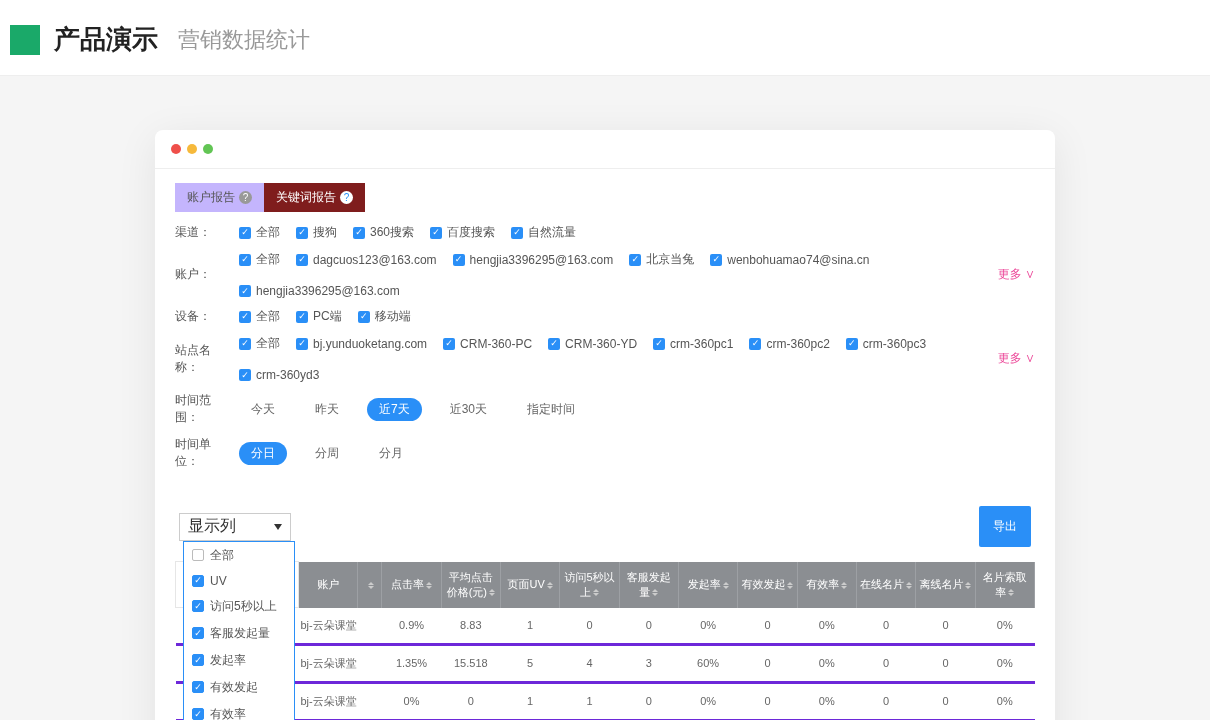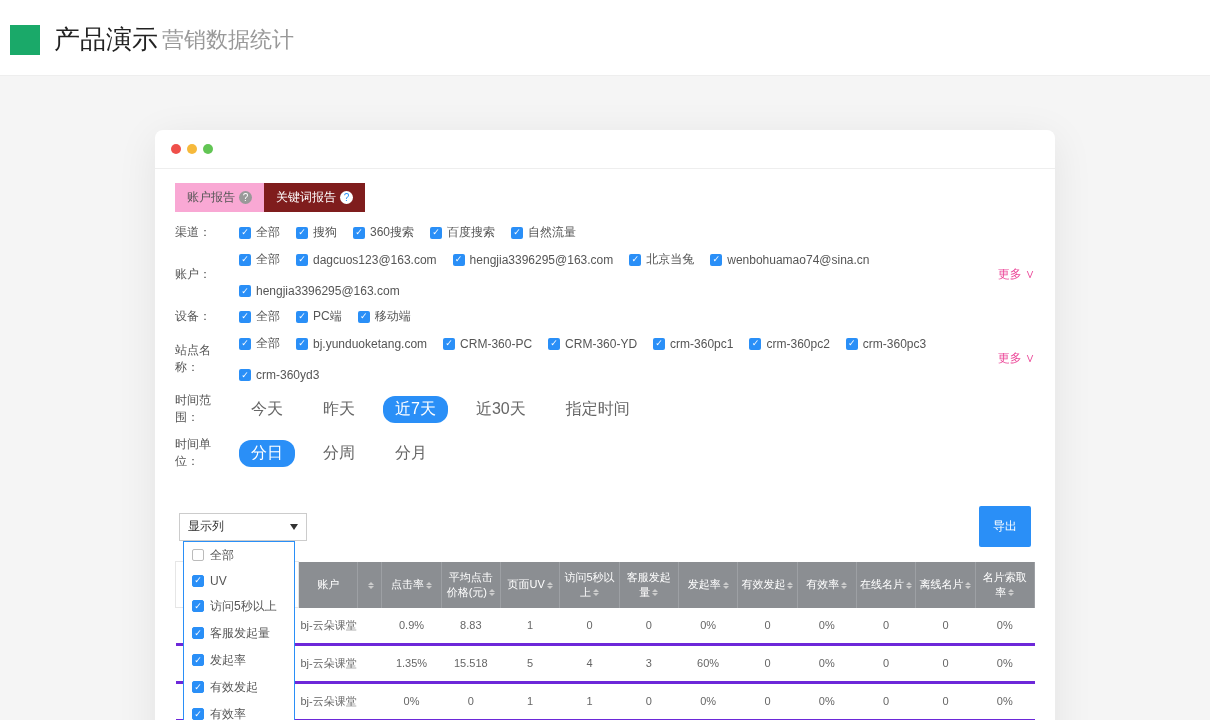--- a/index.html
+++ b/index.html
@@ -1,47 +1,47 @@
 <!DOCTYPE html>
 <html><head>
 <meta charset="utf-8">
 <style>
   *{box-sizing:border-box;margin:0;padding:0;font-family:"Microsoft YaHei","PingFang SC",sans-serif}
   body{background:#f5f5f5;font-size:12px;color:#333;width:1210px;height:720px;overflow:hidden}
   
   .hdr{display:flex;align-items:center;padding:22px 0 18px 0;border-bottom:1px solid #eee;background:#fff}
   .hdr-block{width:30px;height:30px;background:#1aa969;margin-left:10px;margin-right:14px}
-  .hdr-t1{font-size:26px;font-weight:400;color:#222;margin-right:4px}
+  .hdr-t1{font-size:26px;font-weight:700;color:#222;margin-right:20px}
   .hdr-t2{font-size:22px;color:#999}
   
   .card{position:absolute;top:130px;left:155px;right:155px;background:#fff;border-radius:8px;box-shadow:0 8px 40px rgba(0,0,0,.08);padding-bottom:8px}
   .lights{display:flex;gap:6px;padding:14px 16px;border-bottom:1px solid #eee}
   .dot{width:10px;height:10px;border-radius:50%}
   .d-r{background:#ef4f4a}.d-y{background:#f6b93b}.d-g{background:#62c554}
   .pane{padding:14px 20px 0 20px}
   
   .tabs{display:flex;gap:0;margin-bottom:12px}
-  .tab{padding:6px 12px;font-size:12px;color:#555;cursor:pointer;display:flex;align-items:center;gap:4px;background:#f9a8d4}
+  .tab{padding:6px 12px;font-size:12px;color:#555;cursor:pointer;display:flex;align-items:center;gap:4px;background:#c4b5fd}
   .tab.active{background:#7f1d1d;color:#fff}
   .qmark{display:inline-block;width:13px;height:13px;border-radius:50%;background:#999;color:#fff;font-size:10px;text-align:center;line-height:13px}
   .tab.active .qmark{background:#fff;color:#2a8ff7}
   
   .frow{display:flex;align-items:center;margin:10px 0;font-size:12px;color:#333}
   .flabel{width:64px;padding-right:18px;color:#555}
   .fitems{display:flex;flex-wrap:wrap;gap:16px;flex:1;align-items:center}
   .more{color:#ec4899;font-size:12px;cursor:pointer}
   .ck{display:flex;align-items:center;gap:5px;color:#555}
   .cb{width:12px;height:12px;border-radius:2px;background:#2a8ff7;display:inline-flex;align-items:center;justify-content:center}
   .cb::after{content:"✓";color:#fff;font-size:9px;line-height:1}
-  .pill{padding:3px 12px;border-radius:12px;border:none;color:#666;cursor:pointer;font-size:16px;background:transparent}
+  .pill{padding:3px 12px;border-radius:12px;border:none;color:#666;cursor:pointer;font-size:12px;background:transparent}
   .pill.active{background:#2a8ff7;color:#fff}
   
   .tzone{margin-top:36px;position:relative}
   .toolbar{display:flex;justify-content:space-between;align-items:center;margin-bottom:14px;padding:0 4px}
-  .select{width:128px;height:28px;border:1px solid #ccc;padding:0 8px;display:flex;align-items:center;justify-content:space-between;cursor:pointer;background:#fff;font-size:12px}
+  .select{width:112px;height:28px;border:1px solid #ccc;padding:0 8px;display:flex;align-items:center;justify-content:space-between;cursor:pointer;background:#fff;font-size:16px}
   .tri{border-left:4px solid transparent;border-right:4px solid transparent;border-top:6px solid #333}
   .export{background:#2a8ff7;color:#fff;border:none;padding:12px 14px;font-size:12px;cursor:pointer;border-radius:2px}
   .dropdown{position:absolute;top:28px;left:4px;width:112px;background:#fff;border:1px solid #2a8ff7;z-index:10;font-size:12px}
   .dd-item{padding:5px 8px;display:flex;align-items:center;gap:6px;color:#555;cursor:pointer}
   .cb2{width:12px;height:12px;border:1px solid #bbb;border-radius:2px;display:inline-flex;align-items:center;justify-content:center}
   .cb2.on{background:#2a8ff7;border-color:#2a8ff7}
   .cb2.on::after{content:"✓";color:#fff;font-size:9px;line-height:1}
   
   .tbl{width:100%;border-collapse:collapse;table-layout:fixed;font-size:11px}
   .tbl th{background:#8b8e92;color:#fff;font-weight:400;padding:8px 2px;font-size:11px;border-right:1px solid #9da0a4;position:relative}

